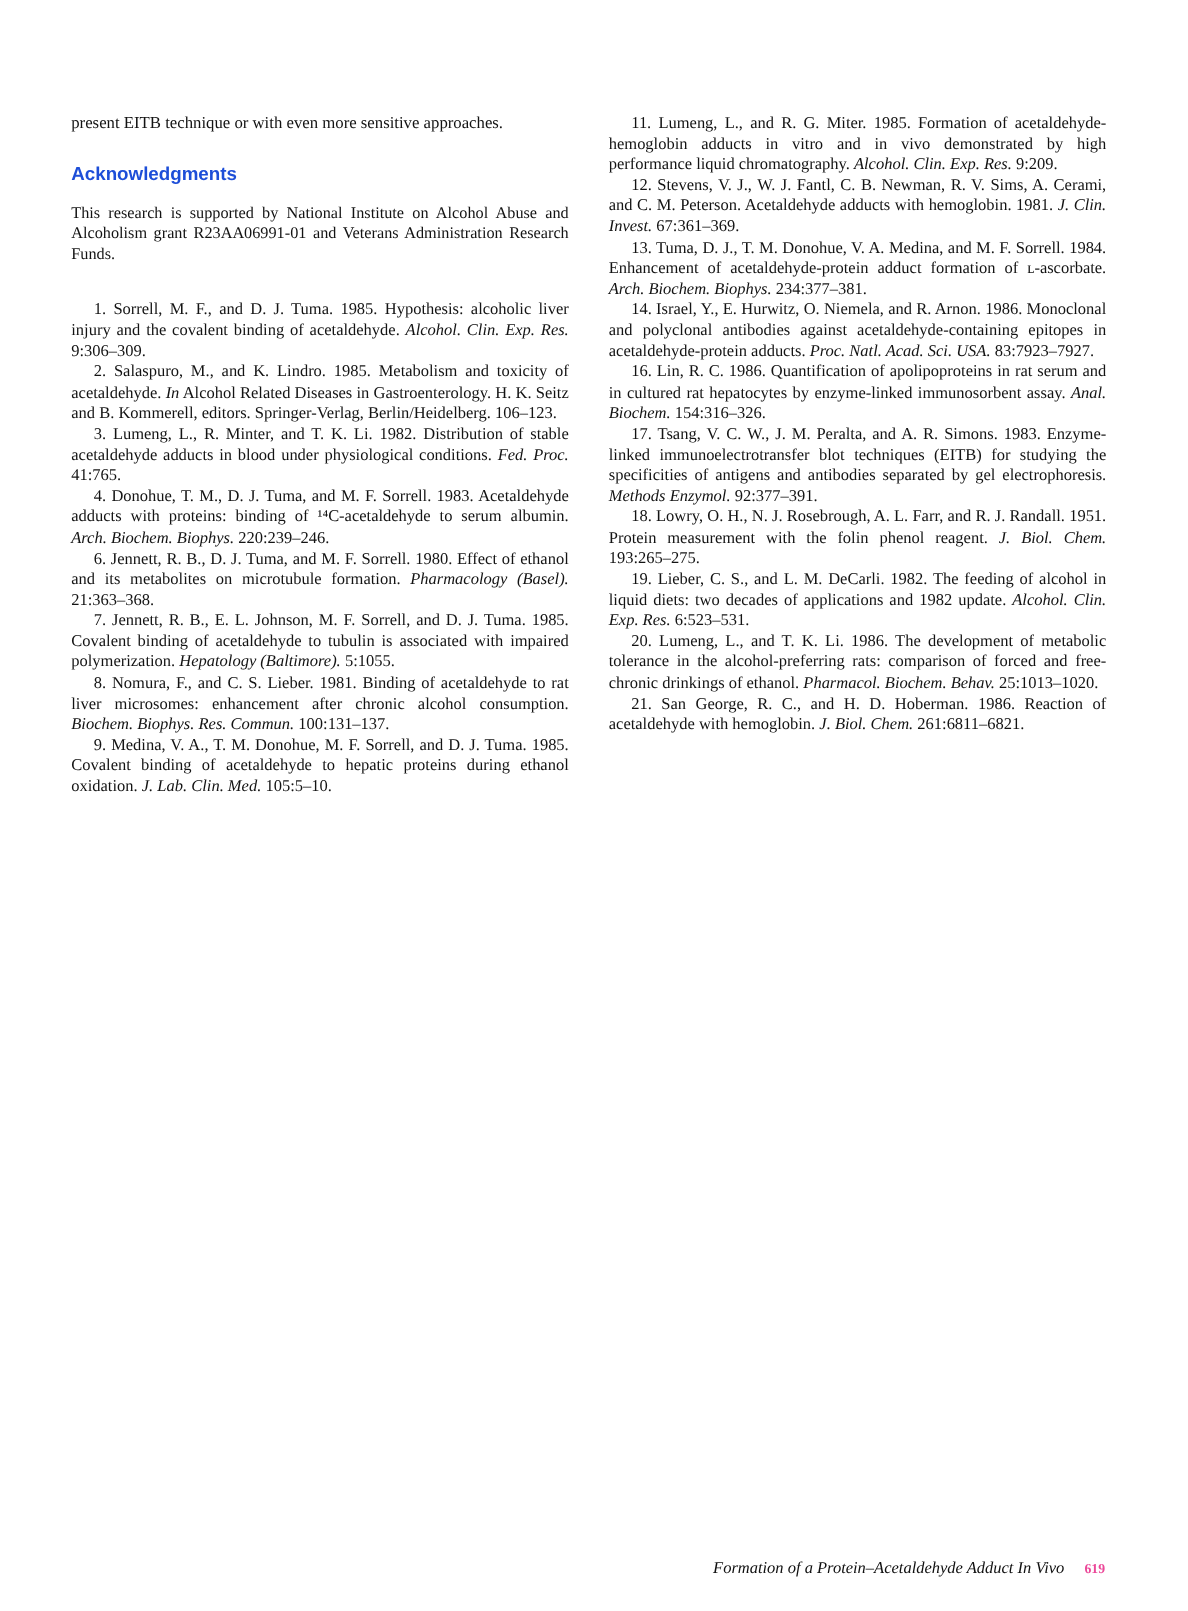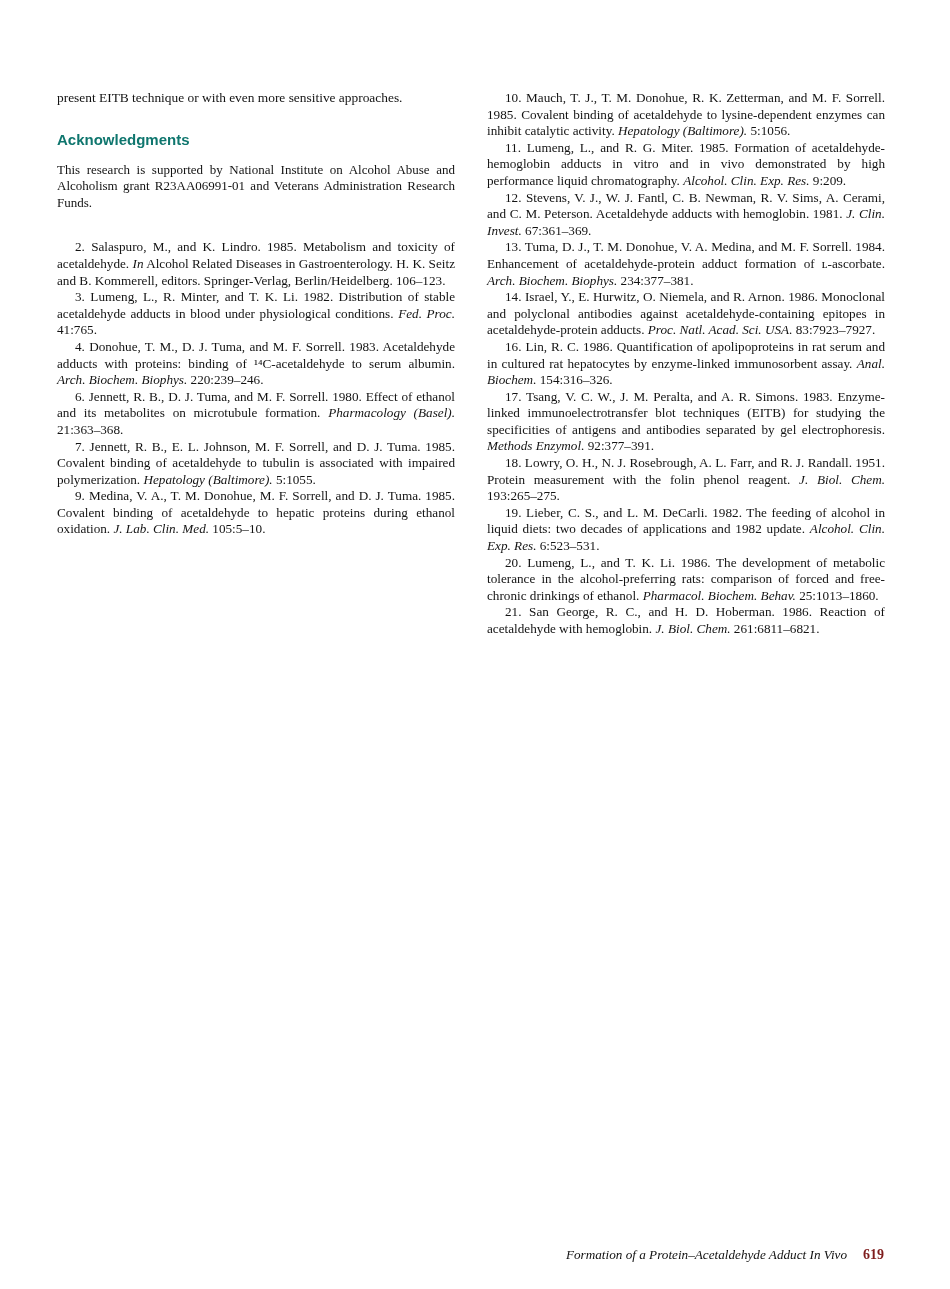--- a/index.html
+++ b/index.html
@@ -34,21 +34,21 @@
     text-align: justify;
     margin: 0;
   }
   .intro {
     margin-bottom: 24px;
   }
   .section-heading {
     font-family: "Liberation Sans", sans-serif;
     font-size: 15px;
     font-weight: 700;
-    color: #0f766e;
+    color: #1d4ed8;
     margin: 0 0 14px 0;
   }
   .ack {
     font-size: 13px;
     margin-bottom: 28px;
   }
   .refs {
     margin: 0;
   }
   .ref {
@@ -69,61 +69,62 @@
     white-space: nowrap;
   }
   .footer-title {
     font-style: italic;
     font-size: 13.2px;
     color: #101010;
   }
   .footer-page {
     font-style: normal;
     font-weight: 700;
-    font-size: 14px;
+    font-size: 11px;
     margin-left: 16px;
-    color: #7f1d1d;
+    color: #ec4899;
   }
 </style>
 </head>
 <body>
 
 <div class="page">
   <div class="columns">
 
     <div class="col">
       <p class="body-text intro">present EITB technique or with even more sensitive approaches.</p>
 
       <h2 class="section-heading">Acknowledgments</h2>
 
       <p class="body-text ack">This research is supported by National Institute on Alcohol Abuse and Alcoholism grant R23AA06991-01 and Veterans Administration Research Funds.</p>
 
 
       <div class="refs">
+          <p class="ref"><span>1. Sorrell, M. F., and D. J. Tuma. 1985. Hypothesis: alcoholic liver injury and the covalent binding of acetaldehyde. </span><em>Alcohol. Clin. Exp. Res.</em><span> 9:306–309.</span></p>
           <p class="ref"><span>2. Salaspuro, M., and K. Lindro. 1985. Metabolism and toxicity of acetaldehyde. </span><em>In</em><span> Alcohol Related Diseases in Gastroenterology. H. K. Seitz and B. Kommerell, editors. Springer-Verlag, Berlin/Heidelberg. 106–123.</span></p>
           <p class="ref"><span>3. Lumeng, L., R. Minter, and T. K. Li. 1982. Distribution of stable acetaldehyde adducts in blood under physiological conditions. </span><em>Fed. Proc.</em><span> 41:765.</span></p>
           <p class="ref"><span>4. Donohue, T. M., D. J. Tuma, and M. F. Sorrell. 1983. Acetaldehyde adducts with proteins: binding of ¹⁴C-acetaldehyde to serum albumin. </span><em>Arch. Biochem. Biophys.</em><span> 220:239–246.</span></p>
           <p class="ref"><span>6. Jennett, R. B., D. J. Tuma, and M. F. Sorrell. 1980. Effect of ethanol and its metabolites on microtubule formation. </span><em>Pharmacology (Basel).</em><span> 21:363–368.</span></p>
           <p class="ref"><span>7. Jennett, R. B., E. L. Johnson, M. F. Sorrell, and D. J. Tuma. 1985. Covalent binding of acetaldehyde to tubulin is associated with impaired polymerization. </span><em>Hepatology (Baltimore).</em><span> 5:1055.</span></p>
+          <p class="ref"><span>8. Nomura, F., and C. S. Lieber. 1981. Binding of acetaldehyde to rat liver microsomes: enhancement after chronic alcohol consumption. </span><em>Biochem. Biophys. Res. Commun.</em><span> 100:131–137.</span></p>
           <p class="ref"><span>9. Medina, V. A., T. M. Donohue, M. F. Sorrell, and D. J. Tuma. 1985. Covalent binding of acetaldehyde to hepatic proteins during ethanol oxidation. </span><em>J. Lab. Clin. Med.</em><span> 105:5–10.</span></p>
         </div>
     </div>
 
     <div class="col">
       <div class="refs">
-          <p class="ref"><span>10. Mauch, T. J., T. M. Donohue, R. K. Zetterman, and M. F. Sorrell. 1985. Covalent binding of acetaldehyde to lysine-dependent enzymes can inhibit catalytic activity. </span><em>Hepatology (Baltimore).</em><span> 5:1056.</span></p>
           <p class="ref"><span>11. Lumeng, L., and R. G. Miter. 1985. Formation of acetaldehyde-hemoglobin adducts in vitro and in vivo demonstrated by high performance liquid chromatography. </span><em>Alcohol. Clin. Exp. Res.</em><span> 9:209.</span></p>
           <p class="ref"><span>12. Stevens, V. J., W. J. Fantl, C. B. Newman, R. V. Sims, A. Cerami, and C. M. Peterson. Acetaldehyde adducts with hemoglobin. 1981. </span><em>J. Clin. Invest.</em><span> 67:361–369.</span></p>
           <p class="ref"><span>13. Tuma, D. J., T. M. Donohue, V. A. Medina, and M. F. Sorrell. 1984. Enhancement of acetaldehyde-protein adduct formation of ʟ-ascorbate. </span><em>Arch. Biochem. Biophys.</em><span> 234:377–381.</span></p>
           <p class="ref"><span>14. Israel, Y., E. Hurwitz, O. Niemela, and R. Arnon. 1986. Monoclonal and polyclonal antibodies against acetaldehyde-containing epitopes in acetaldehyde-protein adducts. </span><em>Proc. Natl. Acad. Sci. USA.</em><span> 83:7923–7927.</span></p>
           <p class="ref"><span>16. Lin, R. C. 1986. Quantification of apolipoproteins in rat serum and in cultured rat hepatocytes by enzyme-linked immunosorbent assay. </span><em>Anal. Biochem.</em><span> 154:316–326.</span></p>
           <p class="ref"><span>17. Tsang, V. C. W., J. M. Peralta, and A. R. Simons. 1983. Enzyme-linked immunoelectrotransfer blot techniques (EITB) for studying the specificities of antigens and antibodies separated by gel electrophoresis. </span><em>Methods Enzymol.</em><span> 92:377–391.</span></p>
           <p class="ref"><span>18. Lowry, O. H., N. J. Rosebrough, A. L. Farr, and R. J. Randall. 1951. Protein measurement with the folin phenol reagent. </span><em>J. Biol. Chem.</em><span> 193:265–275.</span></p>
           <p class="ref"><span>19. Lieber, C. S., and L. M. DeCarli. 1982. The feeding of alcohol in liquid diets: two decades of applications and 1982 update. </span><em>Alcohol. Clin. Exp. Res.</em><span> 6:523–531.</span></p>
-          <p class="ref"><span>20. Lumeng, L., and T. K. Li. 1986. The development of metabolic tolerance in the alcohol-preferring rats: comparison of forced and free-chronic drinkings of ethanol. </span><em>Pharmacol. Biochem. Behav.</em><span> 25:1013–1860.</span></p>
+          <p class="ref"><span>20. Lumeng, L., and T. K. Li. 1986. The development of metabolic tolerance in the alcohol-preferring rats: comparison of forced and free-chronic drinkings of ethanol. </span><em>Pharmacol. Biochem. Behav.</em><span> 25:1013–1020.</span></p>
           <p class="ref"><span>21. San George, R. C., and H. D. Hoberman. 1986. Reaction of acetaldehyde with hemoglobin. </span><em>J. Biol. Chem.</em><span> 261:6811–6821.</span></p>
         </div>
     </div>
 
   </div>
 
   <div class="footer">
     <span class="footer-title">Formation of a Protein–Acetaldehyde Adduct In Vivo</span><span class="footer-page">619</span>
   </div>
 </div>

